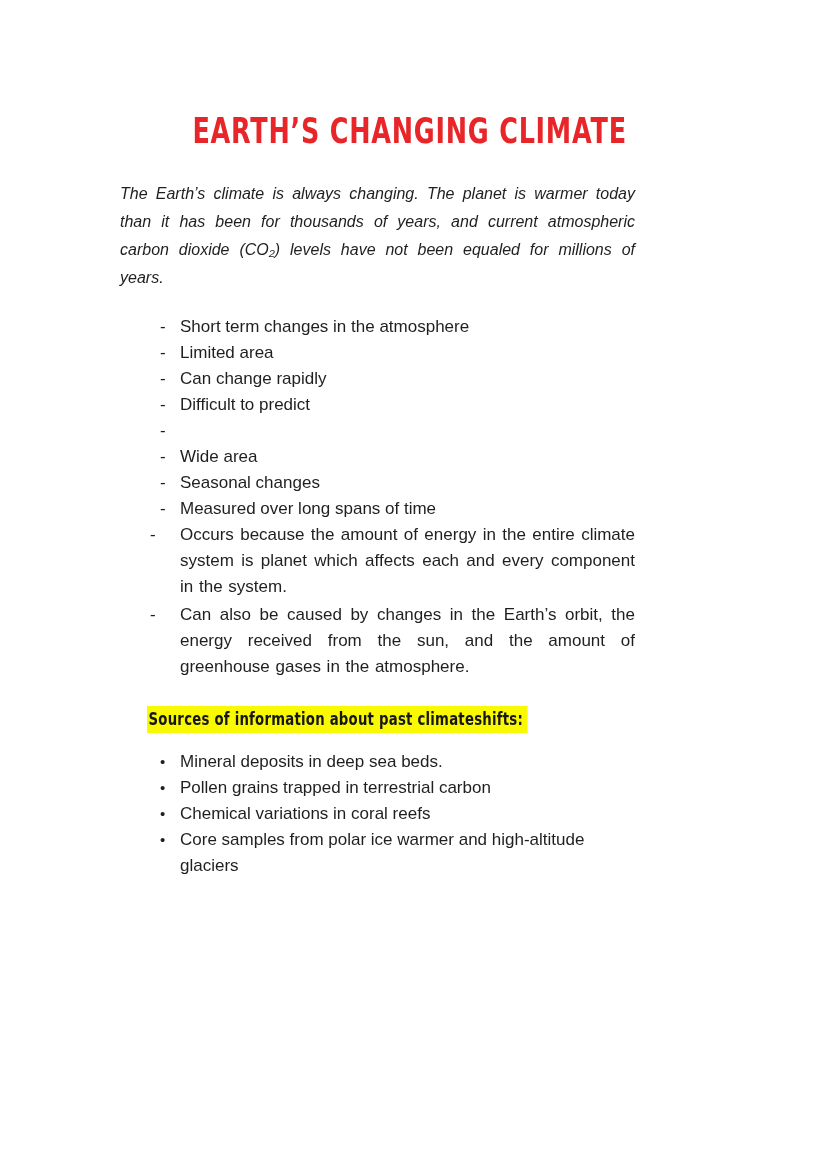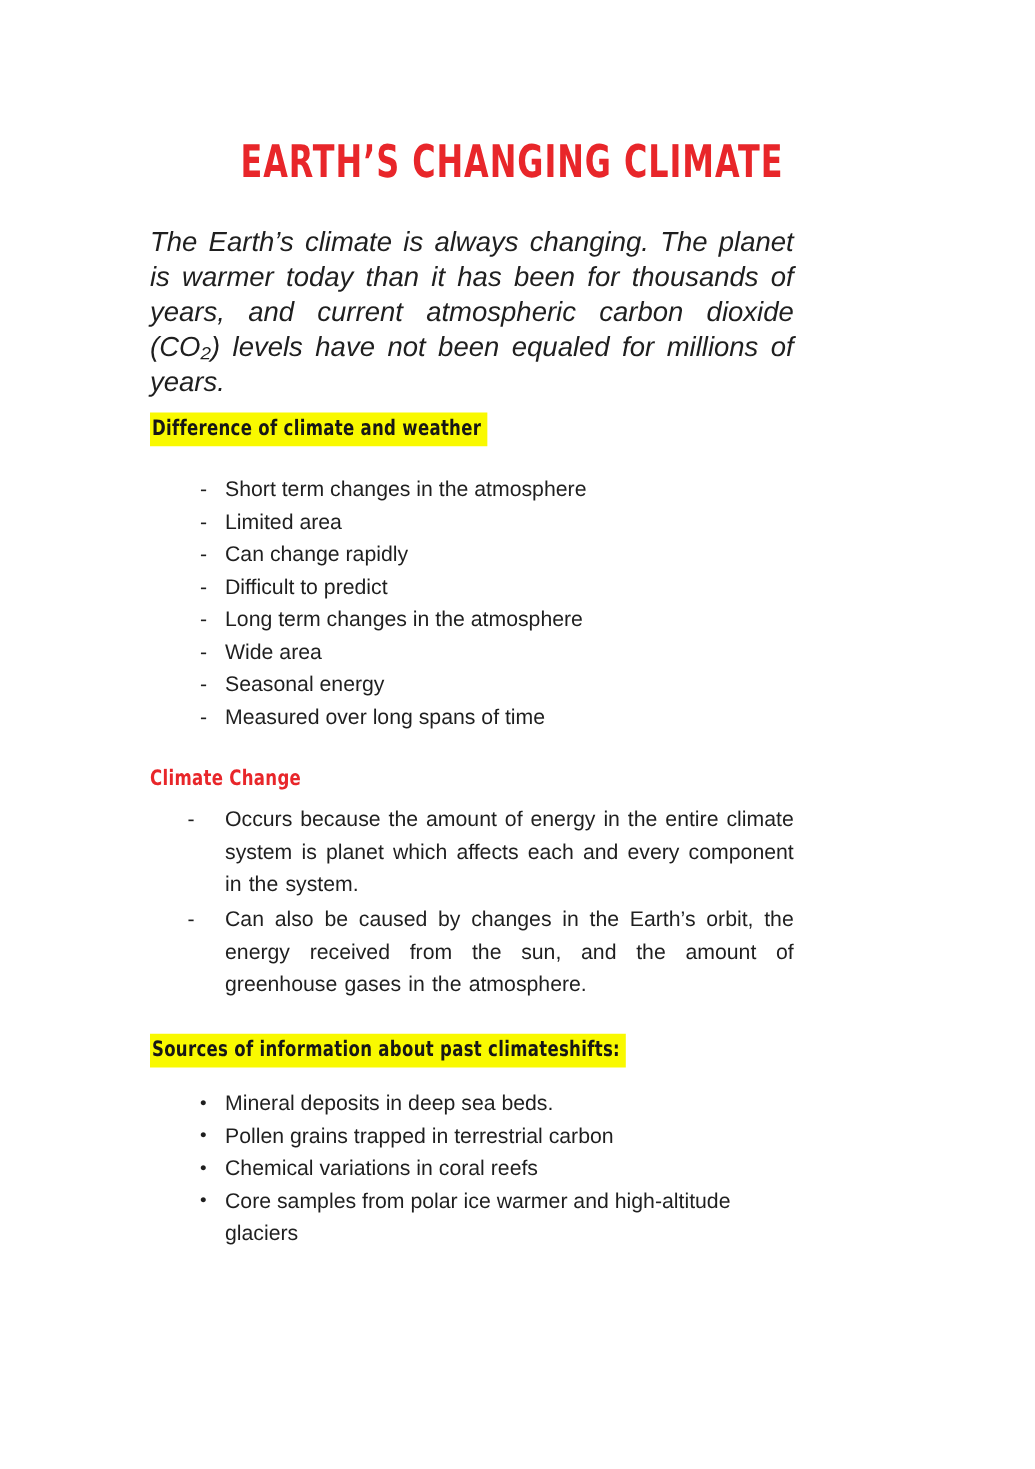--- a/index.html
+++ b/index.html
@@ -26,25 +26,25 @@
     font-weight: bold;
     font-size: 34px;
     letter-spacing: 1px;
     color: #e8262a;
     transform: scale(0.75, 1.06);
     white-space: nowrap;
   }
 
   
   .intro {
-    font-size: 22px;
+    font-size: 16px;
     font-style: italic;
     line-height: 28px;
     text-align: justify;
-    margin-bottom: 10px;
+    margin-bottom: 22px;
     word-spacing: 2px;
   }
 
   
   .heading-row { margin: 0 0 22px 0; }
   .marker-heading {
     display: inline-block;
     font-family: "DejaVu Sans", sans-serif;
     font-weight: bold;
     font-size: 17px;
@@ -97,21 +97,20 @@
 </style>
 </head>
 <body>
 
 <div class="page">
 
   <h1 class="title-wrap"><span class="title-text">EARTH’S CHANGING CLIMATE</span></h1>
 
   <p class="intro">The Earth’s climate is always changing. The planet is warmer today than it has been for thousands of years, and current atmospheric carbon dioxide (CO₂) levels have not been equaled for millions of years.</p>
 
-  <div class="heading-row"><span class="marker-heading hl">Difference of climate and weather</span></div>
 
   <div class="group">
     <ul class="dash-list">
       <li class="dash-item">
         <span class="dash">-</span>
         <span class="li-text"><b class="lead">Short term</b><span> changes in the atmosphere</span></span>
       </li>
       <li class="dash-item">
         <span class="dash">-</span>
         <span class="li-text"><b class="lead"></b><span>Limited area</span></span>
@@ -124,51 +123,49 @@
         <span class="dash">-</span>
         <span class="li-text"><b class="lead"></b><span>Difficult to predict</span></span>
       </li>
     </ul>
   </div>
 
   <div class="group">
     <ul class="dash-list">
       <li class="dash-item">
         <span class="dash">-</span>
-        <span class="li-text"><b class="lead">Long term</b><span> changes in the atmosphere</span></span>
       </li>
       <li class="dash-item">
         <span class="dash">-</span>
         <span class="li-text"><b class="lead"></b><span>Wide area</span></span>
       </li>
       <li class="dash-item">
         <span class="dash">-</span>
-        <span class="li-text"><b class="lead"></b><span>Seasonal energy</span></span>
+        <span class="li-text"><b class="lead"></b><span>Seasonal changes</span></span>
       </li>
       <li class="dash-item">
         <span class="dash">-</span>
         <span class="li-text"><b class="lead"></b><span>Measured over long spans of time</span></span>
       </li>
     </ul>
   </div>
 
-  <div class="red-heading-row"><span class="marker-heading red">Climate Change</span></div>
 
   <ul class="cc-list">
     <li class="cc-item">
       <span class="cc-dash">-</span>
       <span class="cc-text">Occurs because the amount of energy in the entire climate system is planet which affects each and every component in the system.</span>
     </li>
     <li class="cc-item">
       <span class="cc-dash">-</span>
       <span class="cc-text">Can also be caused by changes in the Earth’s orbit, the energy received from the sun, and the amount of greenhouse gases in the atmosphere.</span>
     </li>
   </ul>
 
-  <div class="heading-row" style="margin:26px 0 0 0;"><span class="marker-heading hl">Sources of information about past climateshifts:</span></div>
+  <div class="heading-row" style="margin:26px 0 0 0;text-align:right;"><span class="marker-heading hl">Sources of information about past climateshifts:</span></div>
 
   <ul class="dot-list">
     <li class="dot-item">
       <span class="dot">•</span>
       <span class="dot-text"><b class="lead">Mineral deposits</b><span> in deep sea beds.</span></span>
     </li>
     <li class="dot-item">
       <span class="dot">•</span>
       <span class="dot-text"><b class="lead">Pollen grains</b><span> trapped in terrestrial carbon</span></span>
     </li>

